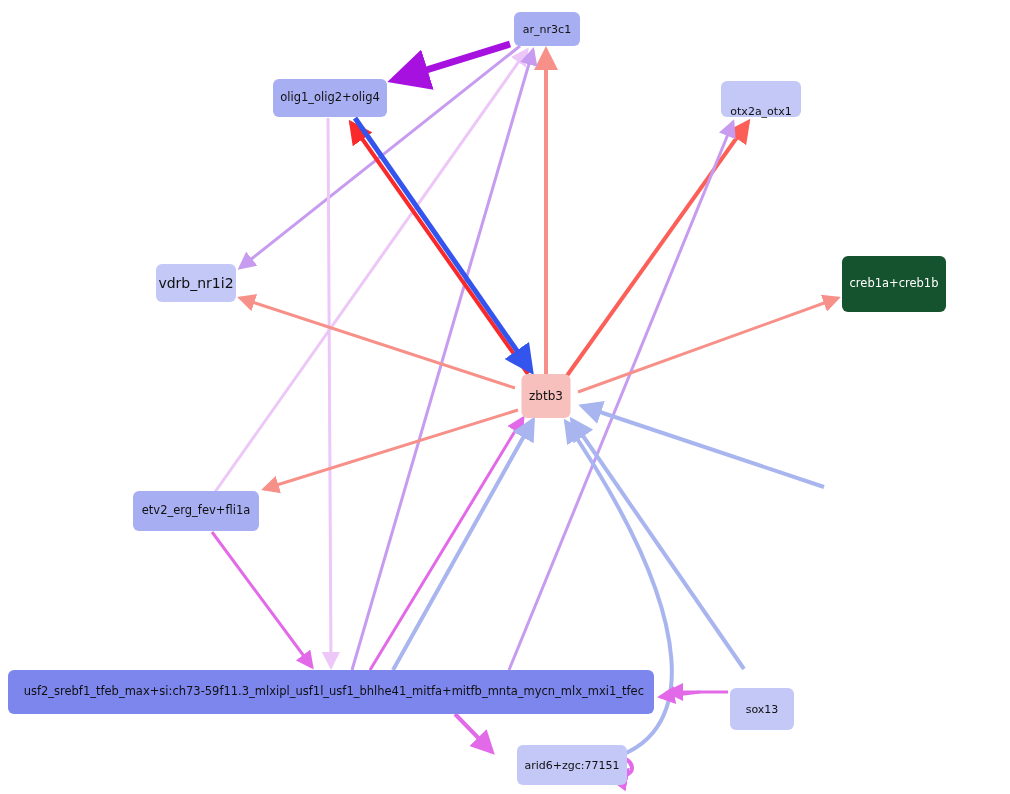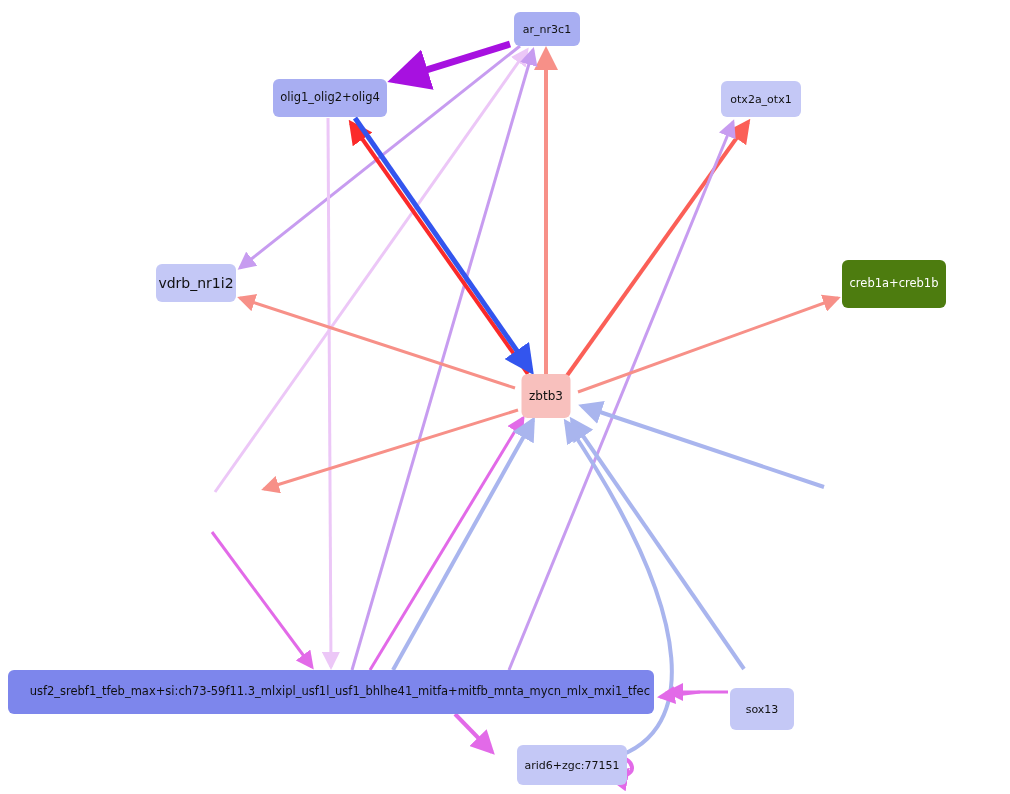--- a/index.html
+++ b/index.html
@@ -2,21 +2,21 @@
 <html><head>
 <meta charset="utf-8">
 <style>
   html,body{margin:0;padding:0;background:#ffffff;}
   body{width:1010px;height:794px;overflow:hidden;
        font-family:"DejaVu Sans","Liberation Sans",sans-serif;}
   #stage{position:relative;width:1010px;height:794px;background:#ffffff;}
   svg#edges{position:absolute;left:0;top:0;width:1010px;height:794px;}
   .node{position:absolute;transform:translate(-50%,-50%);
         border-radius:6px;display:flex;align-items:center;justify-content:center;
-        white-space:nowrap;box-sizing:border-box;padding:0 4px;}
+        white-space:nowrap;box-sizing:border-box;padding:0 10px;}
   .node span{display:block;line-height:1;}
 </style>
 </head>
 <body>
 
 <div id="stage">
   <svg id="edges" viewBox="0 0 1010 794" xmlns="http://www.w3.org/2000/svg">
     <defs>
       <marker id="mk-purple" markerWidth="6" markerHeight="6" refX="5" refY="3" orient="auto">
           <path d="M0,0 L6,3 L0,6 z" fill="#a711e0"></path>
@@ -94,36 +94,39 @@
   </svg>
 
   <div class="node" style="left:547px;top:29px;width:66px;height:34px;background:#a8aef2;color:#101010;font-size:11px;">
     <span>ar_nr3c1</span>
   </div>
 
   <div class="node" style="left:330px;top:98px;width:114px;height:38px;background:#a8aef2;color:#101010;font-size:11.5px;">
     <span>olig1_olig2+olig4</span>
   </div>
 
-  <div class="node" style="left:761px;top:99px;width:80px;height:36px;background:#c4c8f6;color:#101010;font-size:11px;">
+  <div class="node" style="left:761px;top:99px;width:80px;height:36px;background:#c4c8f6;color:#101010;font-size:11px;align-items:flex-end;">
     <span>otx2a_otx1</span>
   </div>
 
   <div class="node" style="left:196px;top:283px;width:80px;height:38px;background:#c4c8f6;color:#101010;font-size:14px;">
     <span>vdrb_nr1i2</span>
   </div>
 
-  <div class="node" style="left:894px;top:284px;width:104px;height:48px;background:#4d7c0f;color:#ffffff;font-size:11.5px;">
+  <div class="node" style="left:894px;top:284px;width:104px;height:56px;background:#14532d;color:#ffffff;font-size:11.5px;">
     <span>creb1a+creb1b</span>
   </div>
 
   <div class="node" style="left:546px;top:396px;width:49px;height:44px;background:#f8c0bd;color:#101010;font-size:12px;">
     <span>zbtb3</span>
   </div>
 
+  <div class="node" style="left:196px;top:511px;width:126px;height:40px;background:#a8aef2;color:#101010;font-size:11.5px;">
+    <span>etv2_erg_fev+fli1a</span>
+  </div>
 
 
   <div class="node" style="left:331px;top:692px;width:646px;height:44px;background:#7d86ec;color:#101010;font-size:11.5px;justify-content:flex-end;">
     <span>usf2_srebf1_tfeb_max+si:ch73-59f11.3_mlxipl_usf1l_usf1_bhlhe41_mitfa+mitfb_mnta_mycn_mlx_mxi1_tfec</span>
   </div>
 
   <div class="node" style="left:762px;top:692px;width:64px;height:42px;background:#c4c8f6;color:#101010;font-size:11px;margin-top:17px;">
     <span>sox13</span>
   </div>
 

